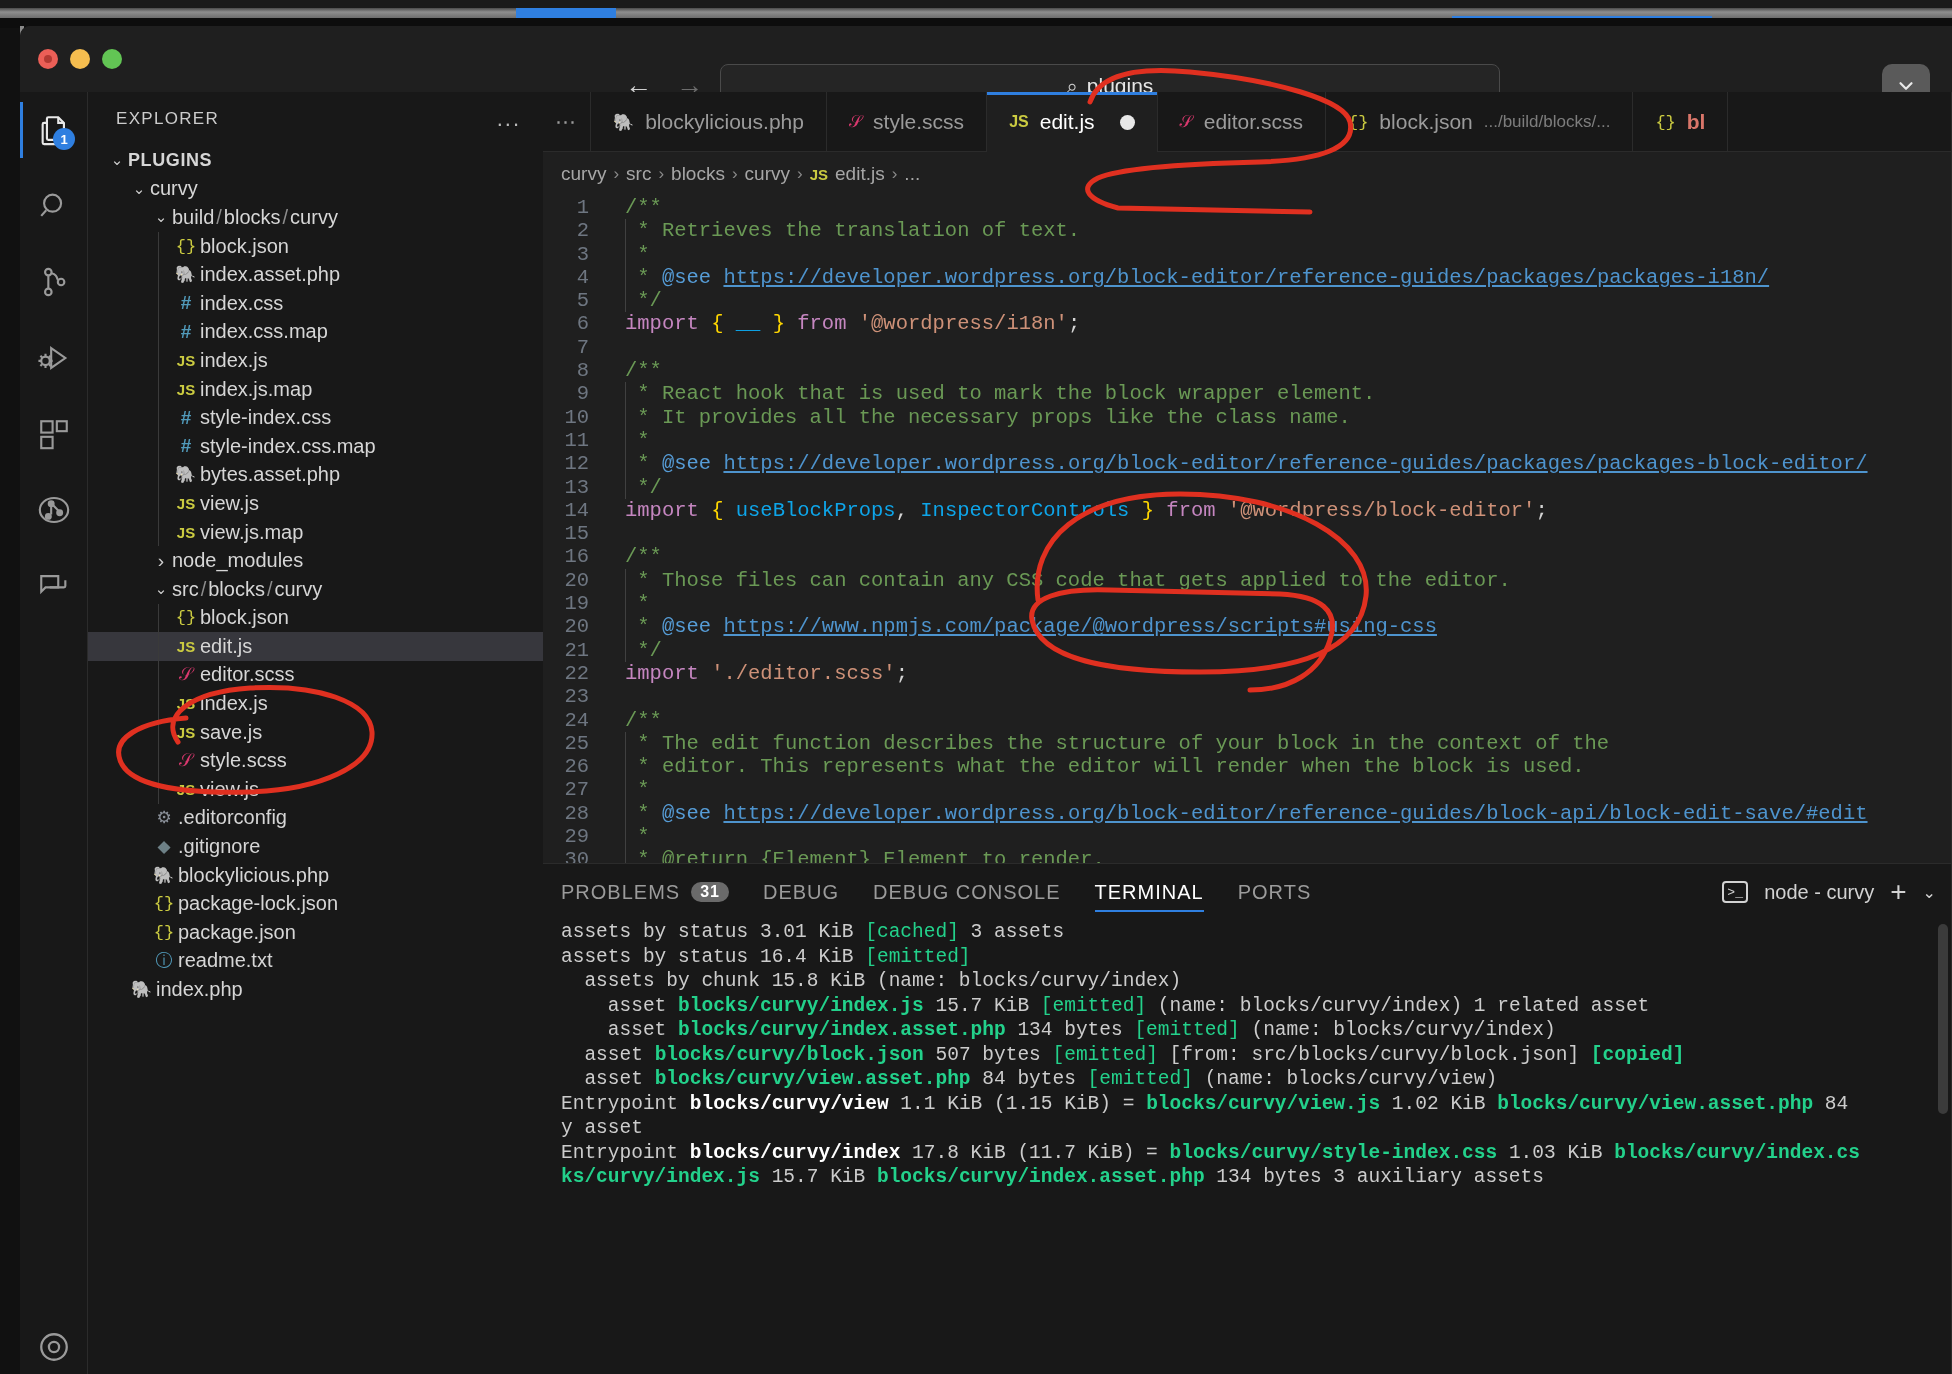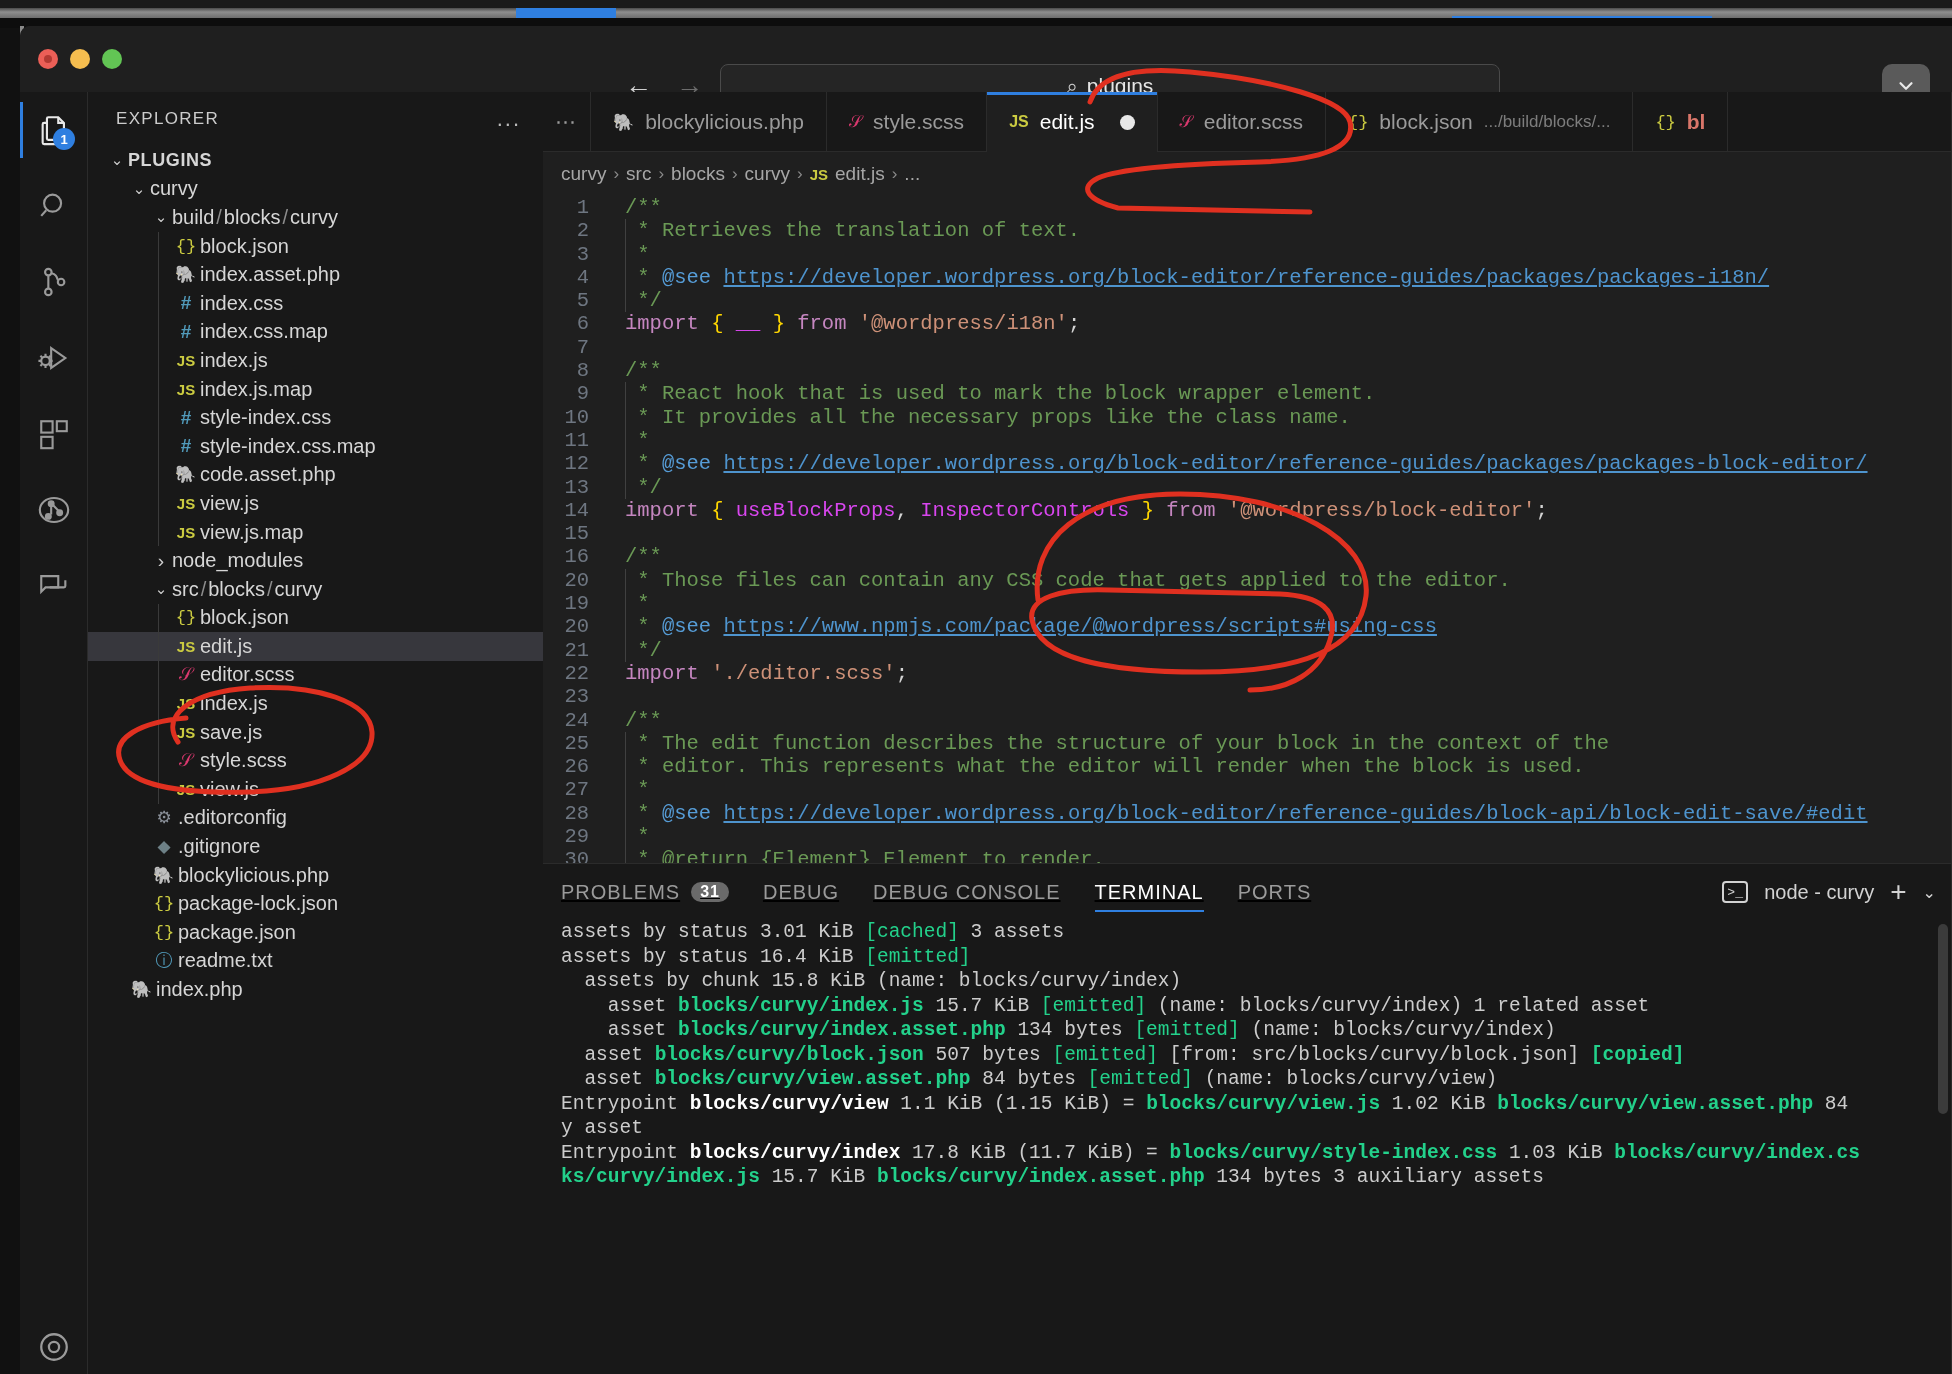--- a/index.html
+++ b/index.html
@@ -134,34 +134,34 @@
     background: #1f1f1f;
   }
   .cline { display: flex; height: 23.3px; white-space: pre; }
   .cline.active .ln { color: #dcdcdc; }
   .ln { width: 68px; text-align: right; padding-right: 22px; color: #6e7681; flex: none; }
   .ctext { padding-left: 14px; position: relative; }
   .ind { display: inline-block; border-left: 1px solid #404040; margin-right: -1px; width: 0; height: 23.3px; vertical-align: top; }
   .cm { color: #6a9955; }
   .kw { color: #c586c0; }
   .br { color: #ffd700; }
-  .var { color: #d946ef; }
+  .var { color: #0ea5e9; }
   .str { color: #ce9178; }
   .lnk { color: #4e94ce; text-decoration: underline; }
   .doctag { color: #569cd6; }
   .plain { color: #d4d4d4; }
   .caret { display: inline-block; width: 0; border-left: 2px solid #d4d4d4; height: 21px; vertical-align: -4px; margin: 0 -1px; }
 
   .hscroll { position: absolute; left: 68px; bottom: 0; width: 1100px; height: 11px;
      background: #4f4f4f; border-radius: 5px; }
 
   
   .panel { position: absolute; left: 0; bottom: 0; width: 1409px; height: 511px;
      background: #181818; border-top: 1px solid #2b2b2b; }
-  .panel-head { display: flex; align-items: flex-start; height: 56px; padding-left: 18px; position: relative; text-decoration: underline; }
+  .panel-head { display: flex; align-items: flex-start; height: 56px; padding-left: 18px; position: relative; }
   .ptab { font-size: 20px; color: #9b9b9b; letter-spacing: 1px; margin-right: 34px;
      display: flex; align-items: center; gap: 11px; height: 56px; position: relative; }
   .ptab.active { color: #ffffff; }
   .ptab.active::after { content: ""; position: absolute; left: 0; right: 0; bottom: 8px; height: 2px; background: #2f7fe0; }
   .pbadge { background: #6a6a6a; color: #fff; border-radius: 11px; font-size: 16px;
      padding: 1px 9px; font-weight: bold; }
   .panel-right { position: absolute; right: 16px; top: 0; height: 56px;
      display: flex; align-items: center; gap: 16px; color: #d2d2d2; font-size: 20px; }
   .termbox { width: 26px; height: 22px; border: 2px solid #d2d2d2; border-radius: 4px;
      font-size: 13px; display: flex; align-items: center; justify-content: center;
@@ -333,21 +333,21 @@
             <span class="lbl">style-index.css</span>
           </div>
           <div class="row" style="padding-left: 84px;">
             <span class="guide" style="left: 70px;"></span>
             <span class="ficon css">#</span>
             <span class="lbl">style-index.css.map</span>
           </div>
           <div class="row" style="padding-left: 84px;">
             <span class="guide" style="left: 70px;"></span>
             <span class="ficon php">🐘</span>
-            <span class="lbl">code.asset.php</span>
+            <span class="lbl">bytes.asset.php</span>
           </div>
           <div class="row" style="padding-left: 84px;">
             <span class="guide" style="left: 70px;"></span>
             <span class="ficon js">JS</span>
             <span class="lbl">view.js</span>
           </div>
           <div class="row" style="padding-left: 84px;">
             <span class="guide" style="left: 70px;"></span>
             <span class="ficon js">JS</span>
             <span class="lbl">view.js.map</span>

